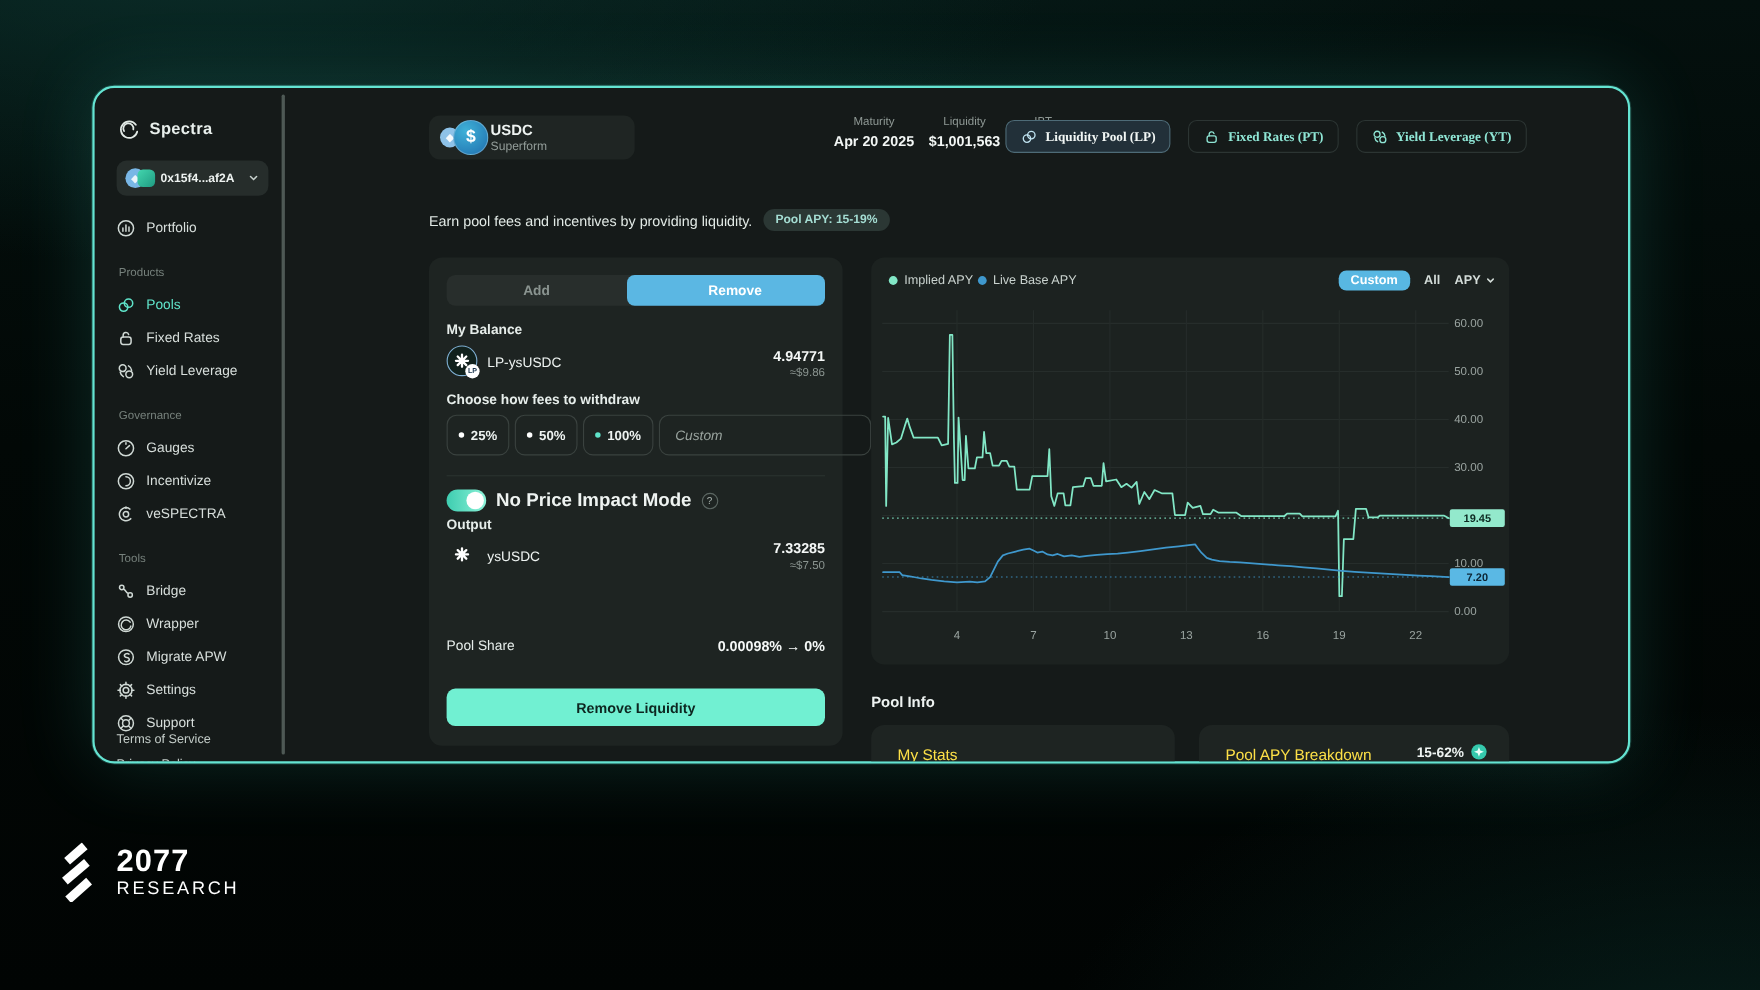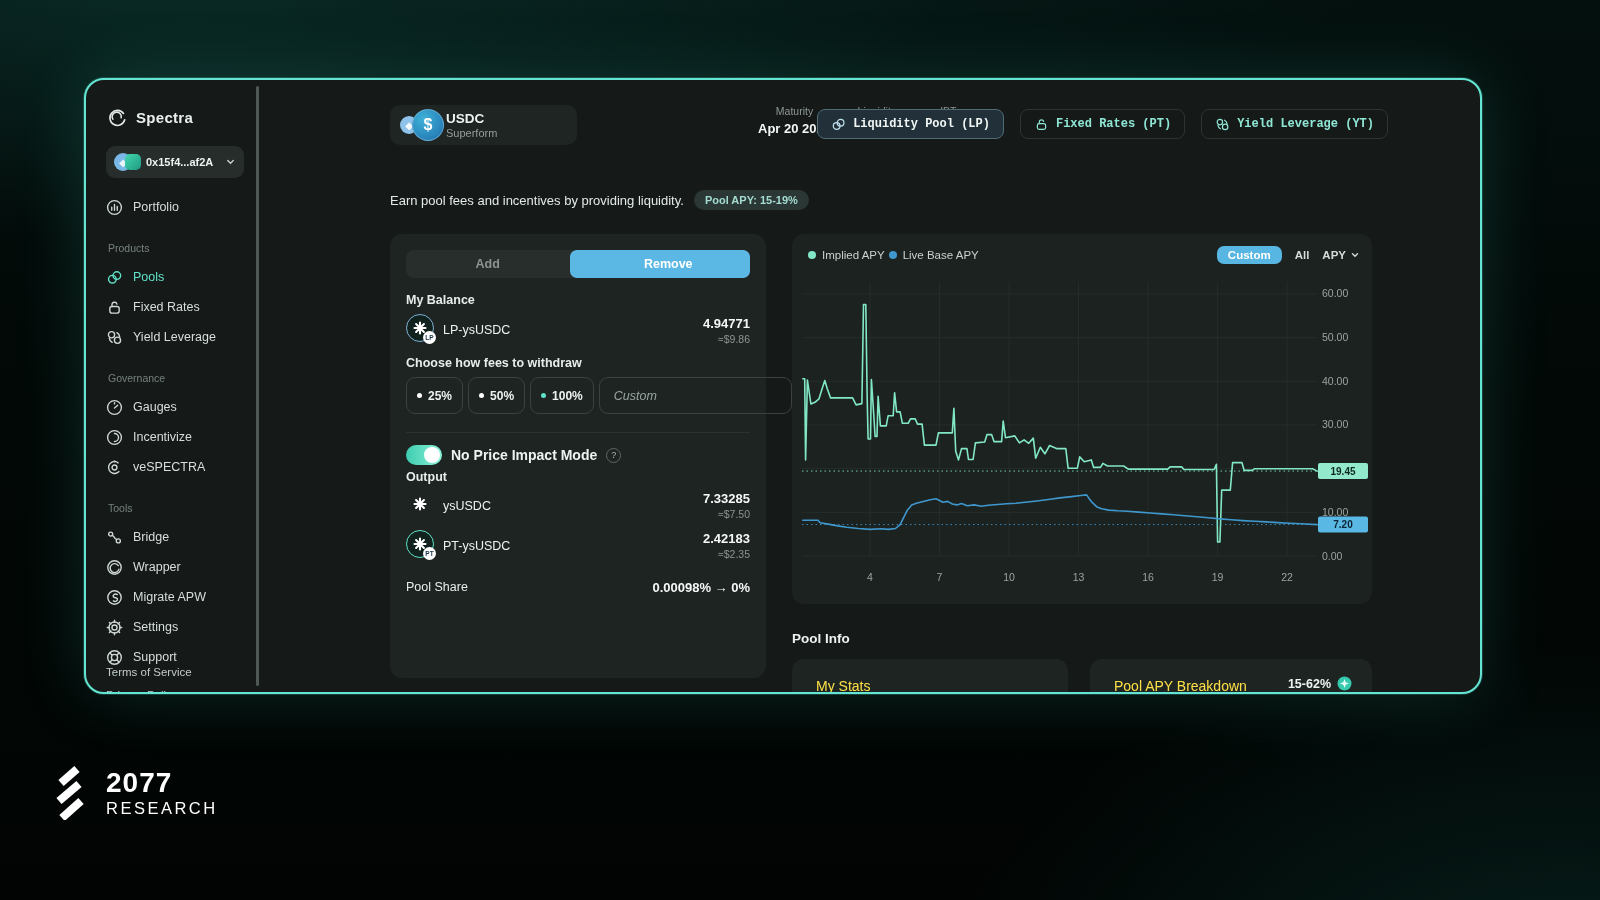--- a/index.html
+++ b/index.html
@@ -52,21 +52,21 @@
     display:flex; align-items:center; justify-content:center; border:1px solid rgba(255,255,255,.25); }
   .mc-title { font-size:13.5px; font-weight:bold; color:#eef3f1; }
   .mc-sub { font-size:11px; color:#939d99; margin-top:1px; }
   .stats { position:absolute; left:672px; top:25px; width:216px; display:flex; justify-content:space-between; }
   .stat { text-align:center; }
   .stat-label { font-size:10.5px; color:#8e9894; }
   .stat-value { font-size:13px; font-weight:bold; color:#f3f7f5; margin-top:4px; white-space:nowrap; }
   .top-tabs { position:absolute; right:92px; top:29px; display:flex; gap:16px; }
   .top-tab { display:flex; align-items:center; gap:7px; height:30px; padding:0 13px;
     border-radius:8px; border:1px solid #2c3533; background:transparent; color:#8fe6d5;
-    font-size:12px; font-weight:bold; cursor:pointer; font-family:Liberation Mono, monospace; }
+    font-size:12px; font-weight:bold; cursor:pointer; font-family:Liberation Serif, serif; }
   .top-tab .ti { width:15px; height:15px; display:flex; }
   .top-tab svg { width:15px; height:15px; }
   .top-tab.active { background:#223039; border-color:#4e6b77; color:#f2f7f5; }
   .top-tab.active .ti { color:#bfe2ef; }
   
   .subheader { position:absolute; left:304px; top:110px; display:flex; align-items:center; gap:10px; }
   .subheader-text { font-size:13px; color:#e2eae6; }
   .apy-pill { background:#2b3734; border-radius:99px; padding:4px 11px; font-size:11px;
     font-weight:bold; color:#a4dcd2; }
   .actions { position:absolute; right:92px; top:108px; display:flex; gap:13px; }
@@ -102,21 +102,21 @@
   .pct-dot { width:5px; height:5px; border-radius:50%; background:#fff; }
   .pct-btn.selected .pct-dot { background:#5fe3c9; }
   .custom-input { flex:1; border:1px solid #3a423f; border-radius:9px; background:transparent;
     color:#eef3f1; font-style:italic; font-size:12.5px; padding:0 14px; font-family:inherit; outline:none; }
   .custom-input::placeholder { color:#9aa49f; }
   .divider { position:absolute; left:16px; right:16px; top:198px; height:1px; background:#2b3230; }
   .toggle-row { position:absolute; left:16px; top:211px; display:flex; align-items:center; gap:9px; }
   .toggle { width:36px; height:20px; border-radius:99px;
     background:linear-gradient(90deg,#3ecdb0,#8cf2d8); position:relative; cursor:pointer; }
   .toggle-knob { position:absolute; right:2px; top:2px; width:16px; height:16px; border-radius:50%; background:#fff; }
-  .toggle-label { font-size:14px; color:#eef3f1; font-weight:bold; }
+  .toggle-label { font-size:17px; color:#eef3f1; font-weight:bold; }
   .q-circle { width:15px; height:15px; border-radius:50%; border:1px solid #5c6763; color:#aab4b0;
     font-size:9px; display:flex; align-items:center; justify-content:center; cursor:pointer; }
   .output-rows { position:absolute; left:16px; right:16px; top:256px; }
   .out-row { position:relative; height:32px; margin-bottom:8px; }
   .out-row .tok-name2 { position:absolute; left:37px; top:9px; font-size:12.5px; color:#eef3f1; }
   .out-row .oamt { position:absolute; right:0; top:1px; text-align:right; }
   .share-row { position:absolute; left:16px; right:16px; top:346px; display:flex; justify-content:space-between; }
   .share-label { font-size:12.5px; color:#e6edea; }
   .share-value { font-size:13px; font-weight:bold; color:#f5f8f7; }
   .submit { position:absolute; left:16px; right:16px; top:392px; height:34px; border:none;
@@ -410,38 +410,26 @@
               <svg viewBox="0 0 16 16" stroke="#fff" stroke-width="2.1" stroke-linecap="round">
                 <path d="M8 2.5v11M2.5 8h11M4.1 4.1l7.8 7.8M11.9 4.1l-7.8 7.8"></path>
               </svg>
             </span>
             <span class="tok-name2">ysUSDC</span>
             <span class="oamt">
               <div class="amt-v">7.33285</div>
               <div class="amt-u">≈$7.50</div>
             </span>
           </div>
-          <div class="out-row">
-            <span class="tok-icon" style="border: 1.5px solid rgb(95, 227, 201);">
-              <svg viewBox="0 0 16 16" stroke="#fff" stroke-width="2.1" stroke-linecap="round">
-                <path d="M8 2.5v11M2.5 8h11M4.1 4.1l7.8 7.8M11.9 4.1l-7.8 7.8"></path>
-              </svg>
-              <span class="mini">PT</span>
-            </span>
-            <span class="tok-name2">PT-ysUSDC</span>
-            <span class="oamt">
-              <div class="amt-v">2.42183</div>
-              <div class="amt-u">≈$2.35</div>
-            </span>
-          </div>
         </div>
       <div class="share-row">
         <span class="share-label">Pool Share</span>
         <span class="share-value">0.00098% → 0%</span>
       </div>
+      <button class="submit">Remove Liquidity</button>
     </div>
 
     <div class="chart-card">
       <svg id="chart-svg" width="580" height="370">
           <line x1="10" x2="525" y1="322" y2="322" stroke="#262d2b" stroke-width="1"></line>
           <line x1="10" x2="525" y1="278.33299999999997" y2="278.33299999999997" stroke="#262d2b" stroke-width="1"></line>
           <line x1="10" x2="525" y1="234.666" y2="234.666" stroke="#262d2b" stroke-width="1"></line>
           <line x1="10" x2="525" y1="190.999" y2="190.999" stroke="#262d2b" stroke-width="1"></line>
           <line x1="10" x2="525" y1="147.332" y2="147.332" stroke="#262d2b" stroke-width="1"></line>
           <line x1="10" x2="525" y1="103.66500000000002" y2="103.66500000000002" stroke="#262d2b" stroke-width="1"></line>

